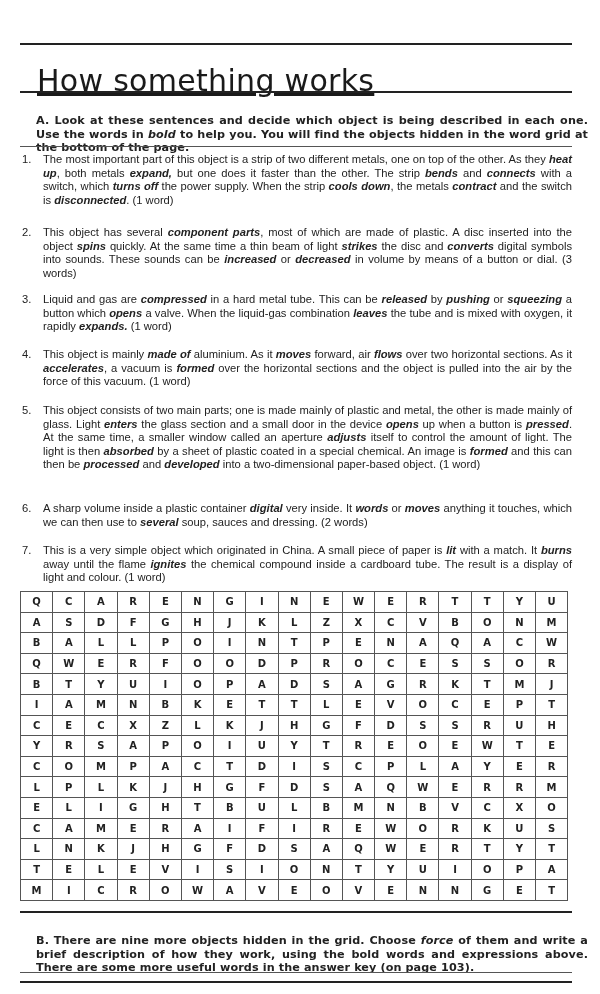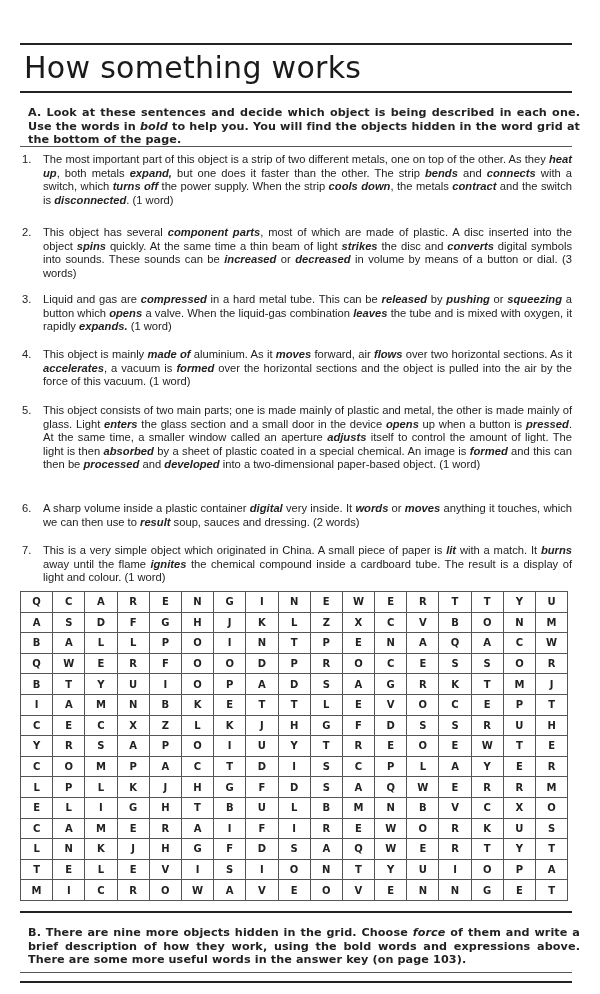--- a/index.html
+++ b/index.html
@@ -4,26 +4,27 @@
 <style>
   html, body { margin: 0; padding: 0; background: #ffffff; }
   body {
     width: 600px; height: 994px; position: relative; overflow: hidden;
     font-family: "Liberation Sans", "DejaVu Sans", sans-serif; color: #1c1c1c;
   }
   .rule { position: absolute; left: 20px; width: 552px; background: #222; }
   .rule.thick { height: 2px; }
   .rule.thin { height: 1px; background: #555; }
   #title {
-    position: absolute; left: 22px; top: 48px; margin: 2px;
+    position: absolute; left: 22px; top: 48px; margin: 15px;
     font-size: 30px; font-weight: normal; letter-spacing: 0.3px; color: #1a1a1a;
     font-family: "DejaVu Sans", sans-serif;
+    text-decoration: underline;
   }
   .instr {
-    position: absolute; left: 20px; width: 552px; margin: 8px;
+    position: absolute; left: 20px; width: 552px; margin: 16px;
     font-size: 11.2px; line-height: 13.5px; font-weight: bold; color: #222;
     text-align: justify; font-family: "DejaVu Sans", sans-serif; letter-spacing: 0.1px;
   }
   .instr i { font-style: italic; }
   #questions { position: absolute; left: 20px; top: 153px; width: 552px; margin: 0; padding: 0; list-style: none; }
   .q {
     position: relative; padding-left: 23px; font-size: 11.2px; line-height: 13.6px;
     text-align: justify; color: #222; font-family: "Liberation Sans", sans-serif;
   }
   .q .num { position: absolute; left: 2px; top: 0; }
@@ -46,21 +47,21 @@
 
 <p class="instr" id="sec-a" style="top:98px;"><span>A. </span><span>Look at these sentences and decide which object is being described in each one. Use the words in </span><i>bold</i><span> to help you. You will find the objects hidden in the word grid at the bottom of the page.</span></p>
 <div class="rule thin" style="top:146px;"></div>
 
 <ol id="questions">
     <li class="q" style="position: absolute; left: 0px; width: 529px; top: 0px;"><span class="num">1.</span><span>The most important part of this object is a strip of two different metals, one on top of the other. As they </span><b>heat up</b><span>, both metals </span><b>expand,</b><span> but one does it faster than the other. The strip </span><b>bends</b><span> and </span><b>connects</b><span> with a switch, which </span><b>turns off</b><span> the power supply. When the strip </span><b>cools down</b><span>, the metals </span><b>contract</b><span> and the switch is </span><b>disconnected</b><span>. (1 word)</span></li>
     <li class="q" style="position: absolute; left: 0px; width: 529px; top: 73px;"><span class="num">2.</span><span>This object has several </span><b>component parts</b><span>, most of which are made of plastic. A disc inserted into the object </span><b>spins</b><span> quickly. At the same time a thin beam of light </span><b>strikes</b><span> the disc and </span><b>converts</b><span> digital symbols into sounds. These sounds can be </span><b>increased</b><span> or </span><b>decreased</b><span> in volume by means of a button or dial. (3 words)</span></li>
     <li class="q" style="position: absolute; left: 0px; width: 529px; top: 140px;"><span class="num">3.</span><span>Liquid and gas are </span><b>compressed</b><span> in a hard metal tube. This can be </span><b>released</b><span> by </span><b>pushing</b><span> or </span><b>squeezing</b><span> a button which </span><b>opens</b><span> a valve. When the liquid-gas combination </span><b>leaves</b><span> the tube and is mixed with oxygen, it rapidly </span><b>expands.</b><span> (1 word)</span></li>
     <li class="q" style="position: absolute; left: 0px; width: 529px; top: 195px;"><span class="num">4.</span><span>This object is mainly </span><b>made of</b><span> aluminium. As it </span><b>moves</b><span> forward, air </span><b>flows</b><span> over two horizontal sections. As it </span><b>accelerates</b><span>, a vacuum is </span><b>formed</b><span> over the horizontal sections and the object is pulled into the air by the force of this vacuum. (1 word)</span></li>
     <li class="q" style="position: absolute; left: 0px; width: 529px; top: 251px;"><span class="num">5.</span><span>This object consists of two main parts; one is made mainly of plastic and metal, the other is made mainly of glass. Light </span><b>enters</b><span> the glass section and a small door in the device </span><b>opens</b><span> up when a button is </span><b>pressed</b><span>.  At the same time, a smaller window called an aperture </span><b>adjusts</b><span> itself to control the amount of light. The light is then </span><b>absorbed</b><span> by a sheet of plastic coated in a special chemical. An image is </span><b>formed</b><span> and this can then be </span><b>processed</b><span> and </span><b>developed</b><span> into a two-dimensional paper-based object. (1 word)</span></li>
-    <li class="q" style="position: absolute; left: 0px; width: 529px; top: 349px;"><span class="num">6.</span><span>A sharp volume  inside a plastic container </span><b>digital</b><span> very inside. It </span><b>words</b><span> or </span><b>moves</b><span> anything it touches, which we can then use to </span><b>result</b><span> soup, sauces and dressing. (2 words)</span></li>
+    <li class="q" style="position: absolute; left: 0px; width: 529px; top: 349px;"><span class="num">6.</span><span>A sharp volume  inside a plastic container </span><b>digital</b><span> very inside. It </span><b>words</b><span> or </span><b>moves</b><span> anything it touches, which we can then use to </span><b>several</b><span> soup, sauces and dressing. (2 words)</span></li>
     <li class="q" style="position: absolute; left: 0px; width: 529px; top: 391px;"><span class="num">7.</span><span>This is a very simple object which originated in China. A small piece of paper is </span><b>lit</b><span> with a match. It </span><b>burns</b><span> away until the flame </span><b>ignites</b><span> the chemical compound inside a cardboard tube. The result is a display of light and colour. (1 word)</span></li>
   </ol>
 
 <table id="grid">
     <tbody id="grid-body">
       <tr>
         <td>Q</td>
         <td>C</td>
         <td>A</td>
         <td>R</td>

